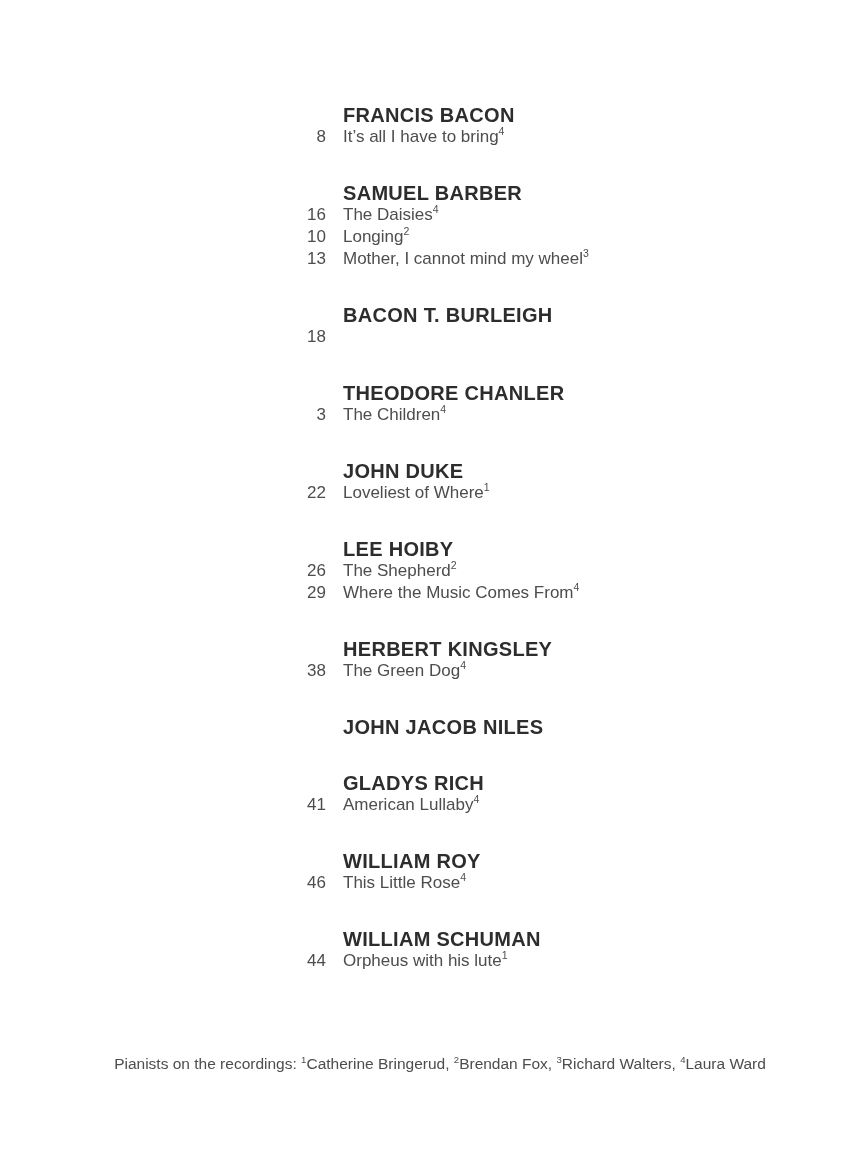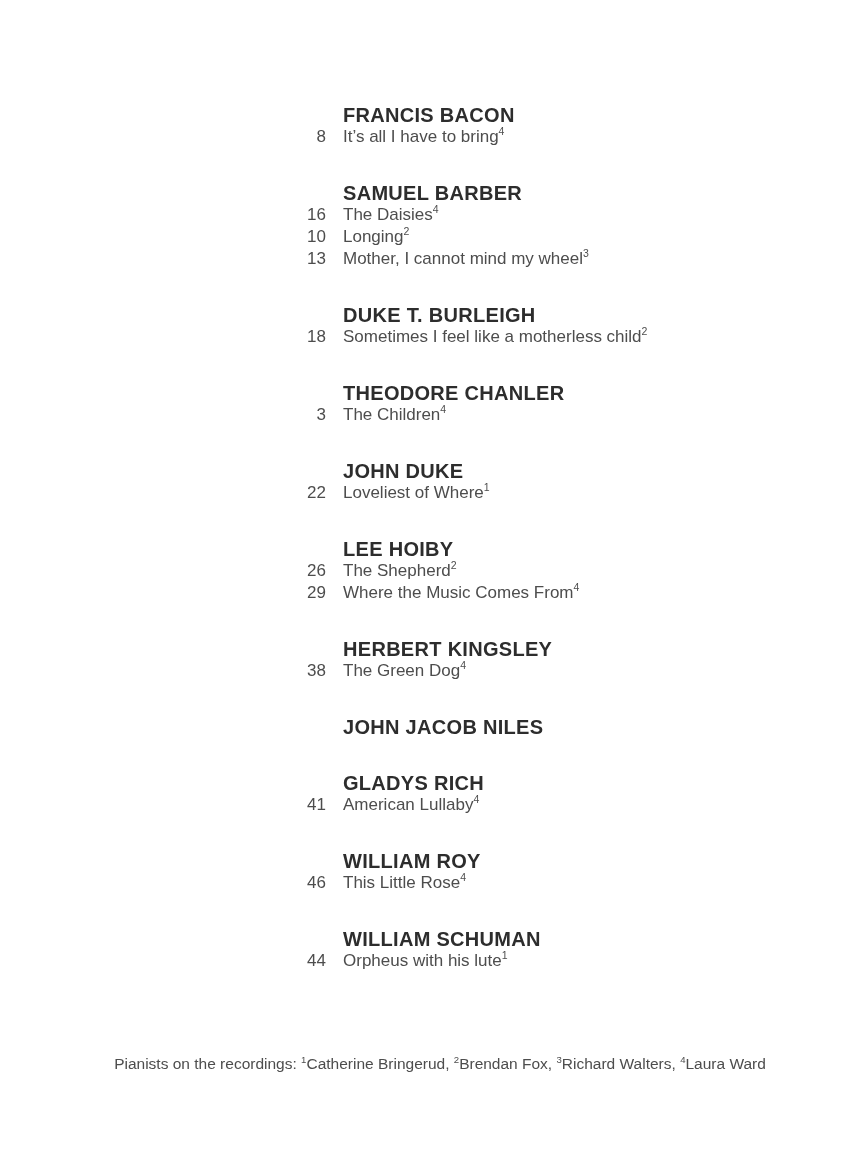--- a/index.html
+++ b/index.html
@@ -94,25 +94,24 @@
       </div>
     <div class="row">
         <span class="num">13</span>
         <span class="title"><span>Mother, I cannot mind my wheel</span><sup>3</sup></span>
       </div>
   </section>
 
   <section class="section">
     <div class="row">
         <span class="num"></span>
-        <h2 class="composer">DUKE T. BURLEIGH</h2>
+        <h2 class="composer">BACON T. BURLEIGH</h2>
       </div>
     <div class="row">
         <span class="num">18</span>
-        <span class="title"><span>Sometimes I feel like a motherless child</span><sup>2</sup></span>
       </div>
   </section>
 
   <section class="section">
     <div class="row">
         <span class="num"></span>
         <h2 class="composer">THEODORE CHANLER</h2>
       </div>
     <div class="row">
         <span class="num">3</span>

